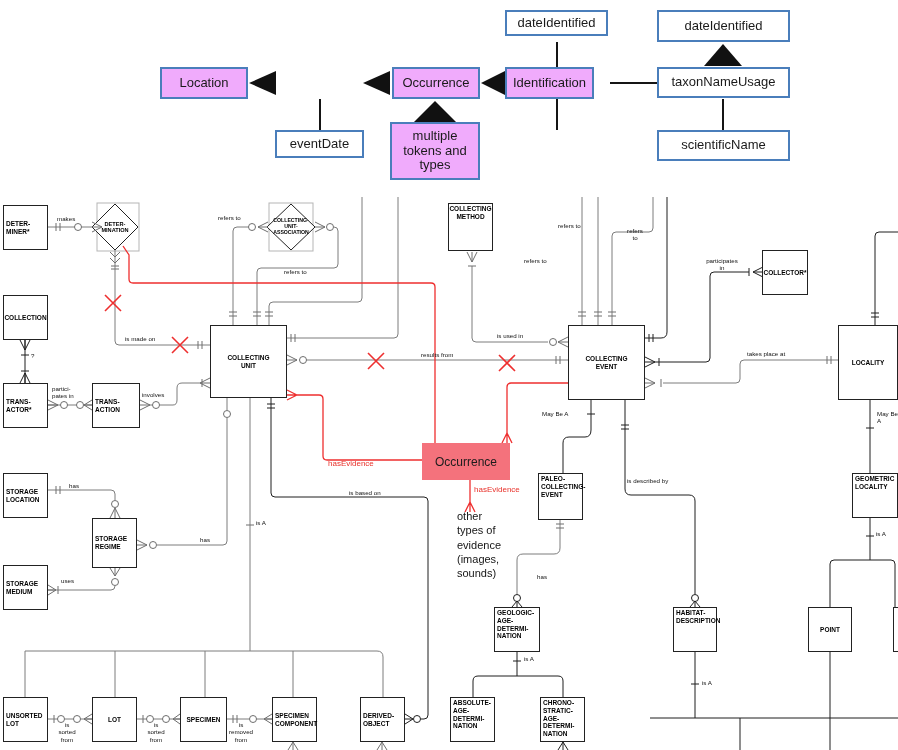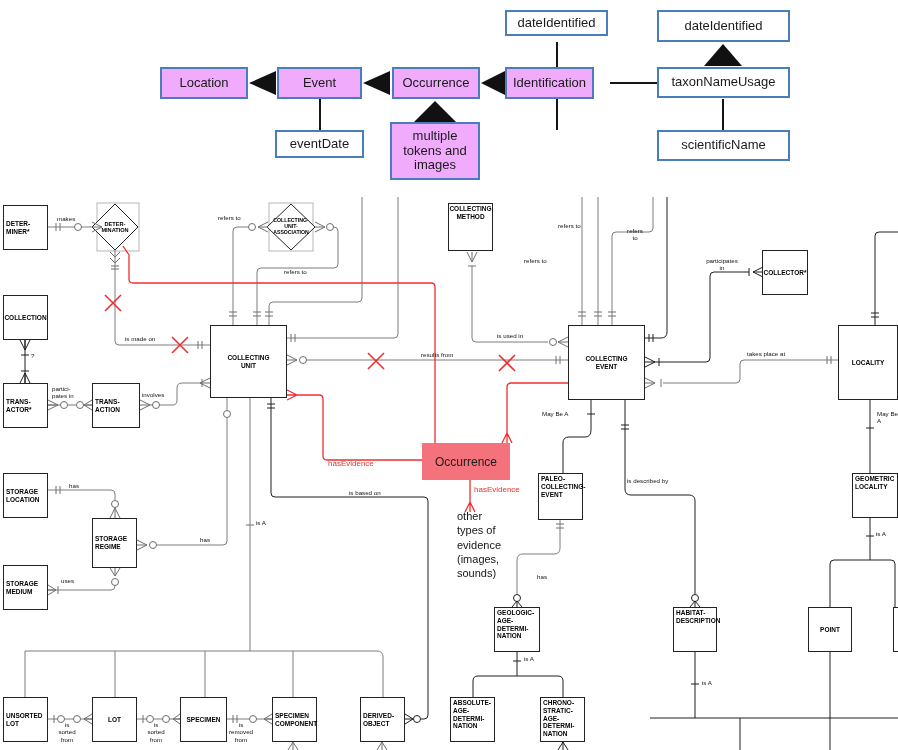--- a/index.html
+++ b/index.html
@@ -204,26 +204,25 @@
     <path d="M105,295 L121,311 M121,295 L105,311"></path>
     <path d="M172,337 L188,353 M188,337 L172,353"></path>
     <path d="M368,353 L384,369 M384,353 L368,369"></path>
     <path d="M499,355 L515,371 M515,355 L499,371"></path>
   </g>
 </svg>
 
 <div class="fbox" style="left:505px;top:10px;width:103px;height:26px">dateIdentified</div>
 <div class="fbox" style="left:657px;top:10px;width:133px;height:32px">dateIdentified</div>
 <div class="fbox accent" style="left:160px;top:67px;width:88px;height:32px">Location</div>
-<div class="fbox accent" style="left:277px;top:67px;width:85px;height:32px">Event</div>
 <div class="fbox accent" style="left:392px;top:67px;width:88px;height:32px">Occurrence</div>
 <div class="fbox accent" style="left:505px;top:67px;width:89px;height:32px">Identification</div>
 <div class="fbox" style="left:657px;top:67px;width:133px;height:31px">taxonNameUsage</div>
 <div class="fbox" style="left:275px;top:130px;width:89px;height:28px">eventDate</div>
-<div class="fbox accent" style="left:390px;top:122px;width:90px;height:58px">multiple tokens and images</div>
+<div class="fbox accent" style="left:390px;top:122px;width:90px;height:58px">multiple tokens and types</div>
 <div class="fbox" style="left:657px;top:130px;width:133px;height:31px">scientificName</div>
 
 <div class="ent" style="left:3px;top:205px;width:45px;height:45px">DETER-
 MINER*</div>
 <div class="dlabel" style="left:93px;top:212px;width:44px;height:30px">DETER-
 MINATION</div>
 <div class="dlabel" style="left:265px;top:210px;width:52px;height:34px;font-size:5.2px">COLLECTING-
 UNIT-
 ASSOCIATION</div>
 <div class="ent c top" style="left:448px;top:203px;width:45px;height:48px">COLLECTING

